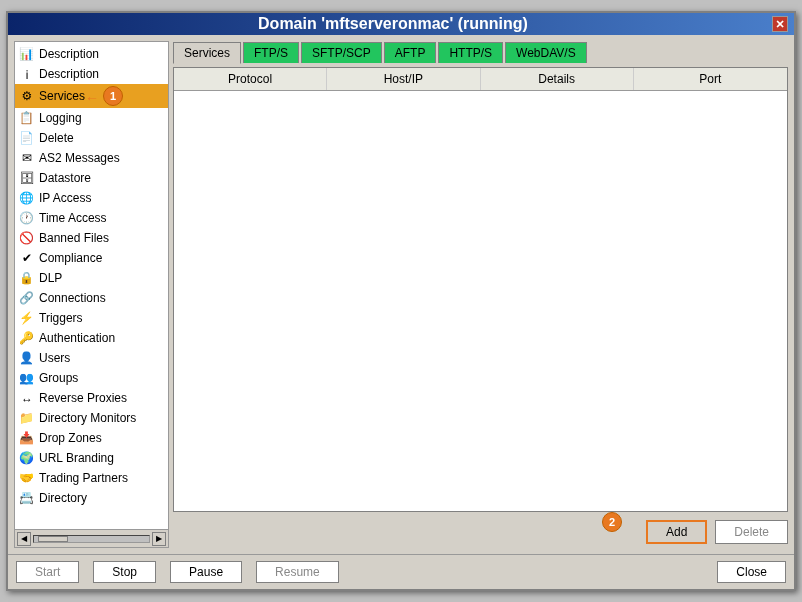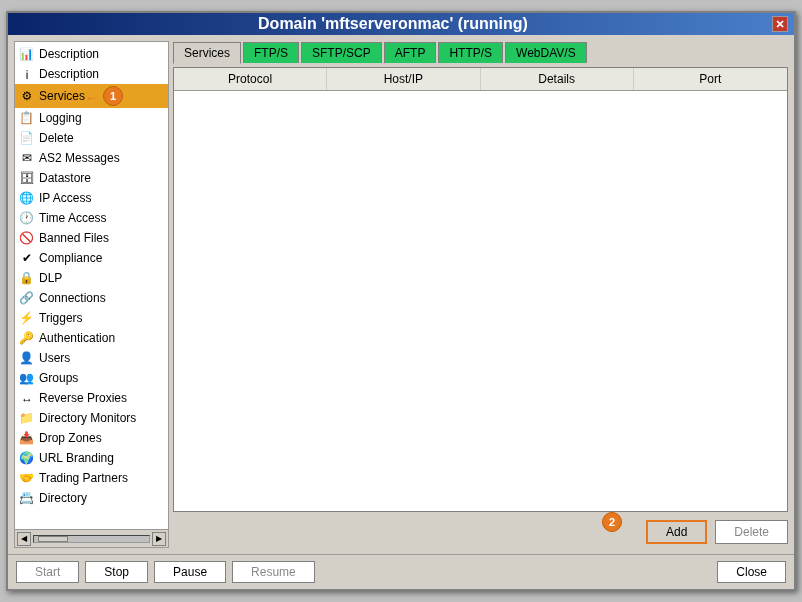--- a/index.html
+++ b/index.html
@@ -216,21 +216,21 @@
     }
     .bottom-bar {
       display: flex;
       justify-content: space-between;
       padding: 6px 8px;
       background: #d4d0c8;
       border-top: 1px solid #999;
     }
     .bottom-left {
       display: flex;
-      gap: 6px;
+      gap: 14px;
     }
     .annotation-badge {
       width: 20px;
       height: 20px;
       background: #e87820;
       border-radius: 50%;
       color: white;
       font-size: 11px;
       font-weight: bold;
       display: inline-flex;

